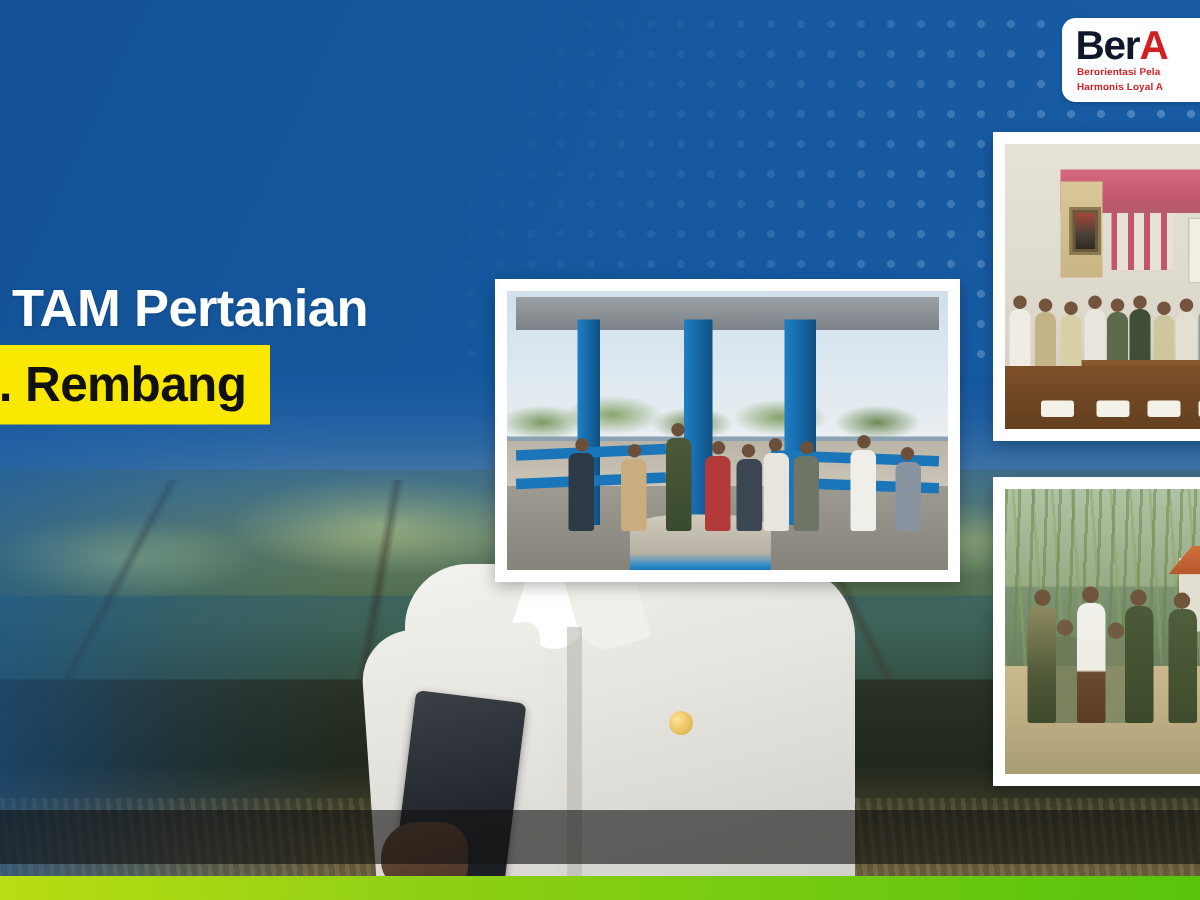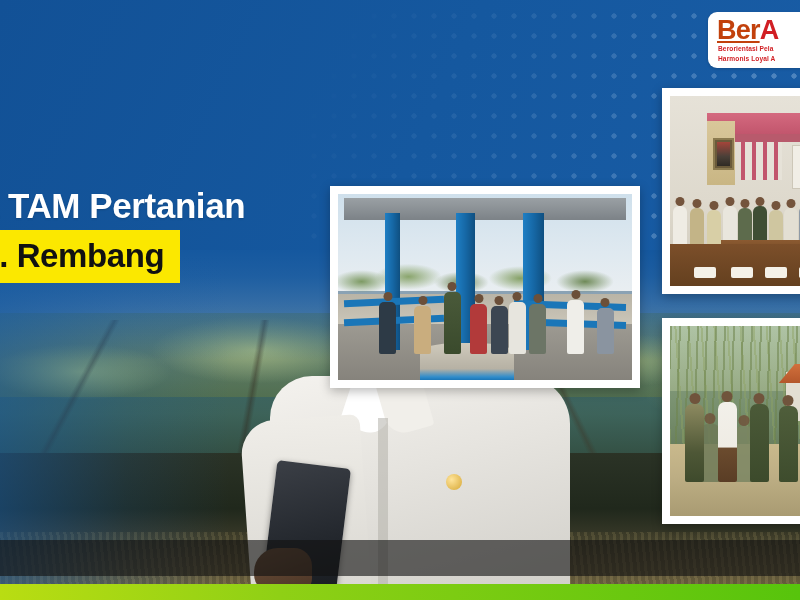--- a/index.html
+++ b/index.html
@@ -228,21 +228,21 @@
   .logo .logo-word {
     position: absolute;
     left: 9px;
     top: 3px;
     font-size: 27px;
     font-weight: 700;
     letter-spacing: -0.8px;
     color: #d11f24;
     white-space: nowrap;
   }
-  .logo .logo-word .ber { color: #c2410c; text-decoration: underline; }
+  .logo .logo-word .ber { color: #0f172a; }
   .logo .tag1, .logo .tag2 {
     position: absolute;
     left: 10px;
     font-size: 6.6px;
     font-weight: 700;
     white-space: nowrap;
     letter-spacing: .1px;
   }
   .logo .tag1 { top: 33px; color: #d11f24; }
   .logo .tag2 { top: 43px; color: #d11f24; }

